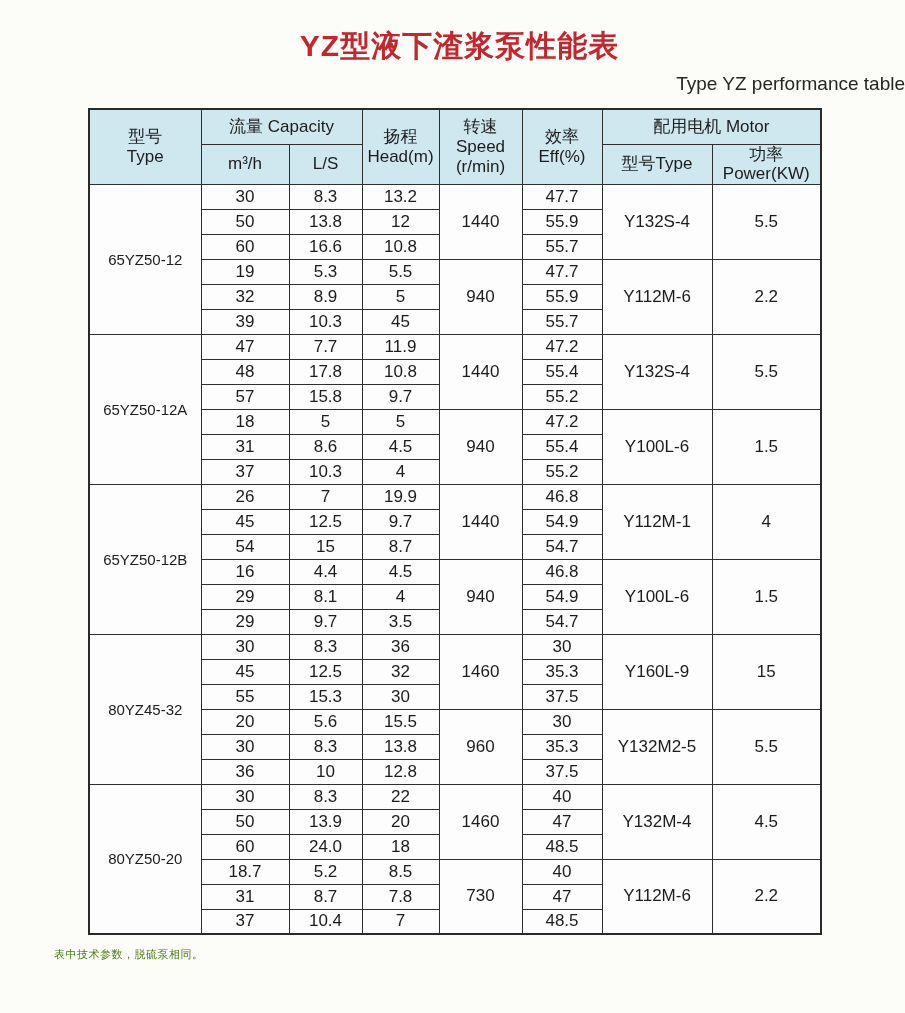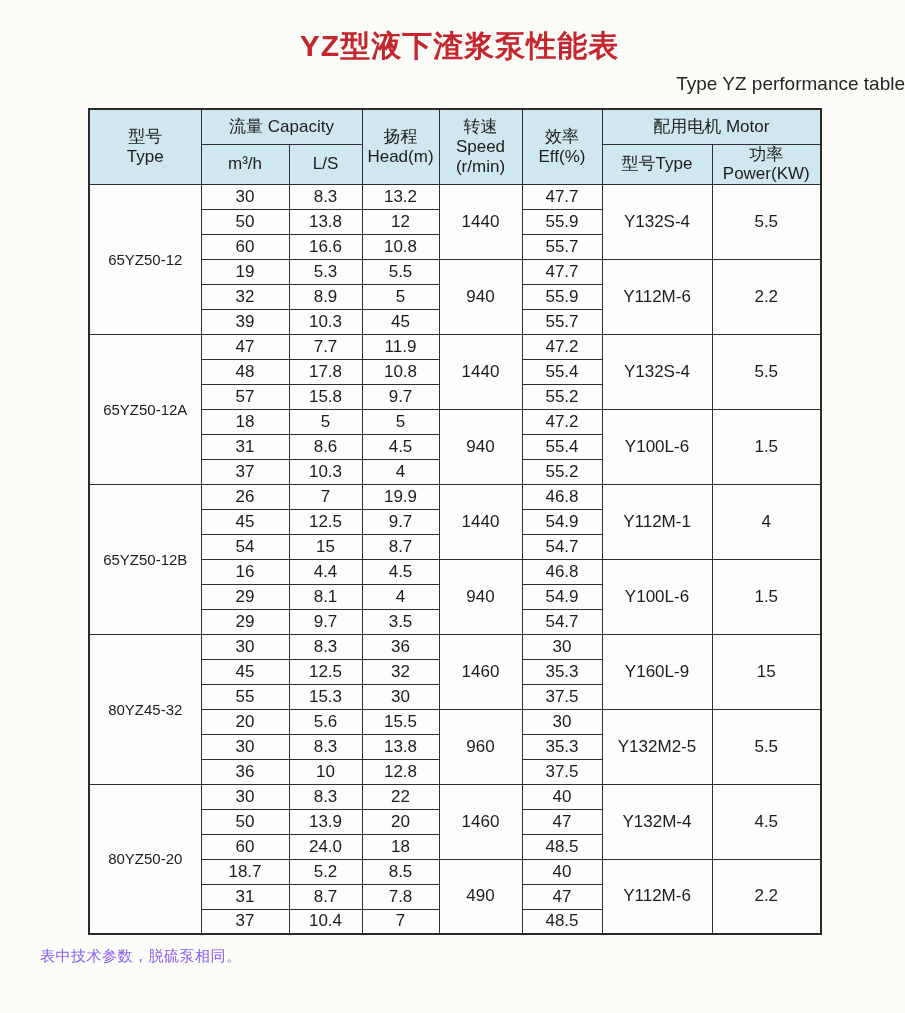--- a/index.html
+++ b/index.html
@@ -48,23 +48,23 @@
   table.perf thead th {
     background: #cfe7ef;
     height: 35px;
     line-height: 1.15;
   }
   table.perf thead th .line { display: block; }
   table.perf tbody td { height: 25px; background: #fdfdfd; }
   table.perf td.model-cell { font-size: 15px; }
 
   .footnote {
-    margin: 12px 0 0 40px;
-    font-size: 15px;
-    color: #8b5cf6;
+    margin: 12px 0 0 54px;
+    font-size: 11px;
+    color: #4d7c0f;
     letter-spacing: 0.5px;
   }
 </style>
 </head>
 <body>
 
 <div class="page">
 
   <div class="title">YZ型液下渣浆泵性能表</div>
   <div class="subtitle">Type YZ performance table</div>
@@ -301,21 +301,21 @@
         <tr>
           <td>60</td>
           <td>24.0</td>
           <td>18</td>
           <td>48.5</td>
         </tr>
         <tr>
           <td>18.7</td>
           <td>5.2</td>
           <td>8.5</td>
-          <td rowspan="3">490</td>
+          <td rowspan="3">730</td>
           <td>40</td>
           <td rowspan="3">Y112M-6</td>
           <td rowspan="3">2.2</td>
         </tr>
         <tr>
           <td>31</td>
           <td>8.7</td>
           <td>7.8</td>
           <td>47</td>
         </tr>

